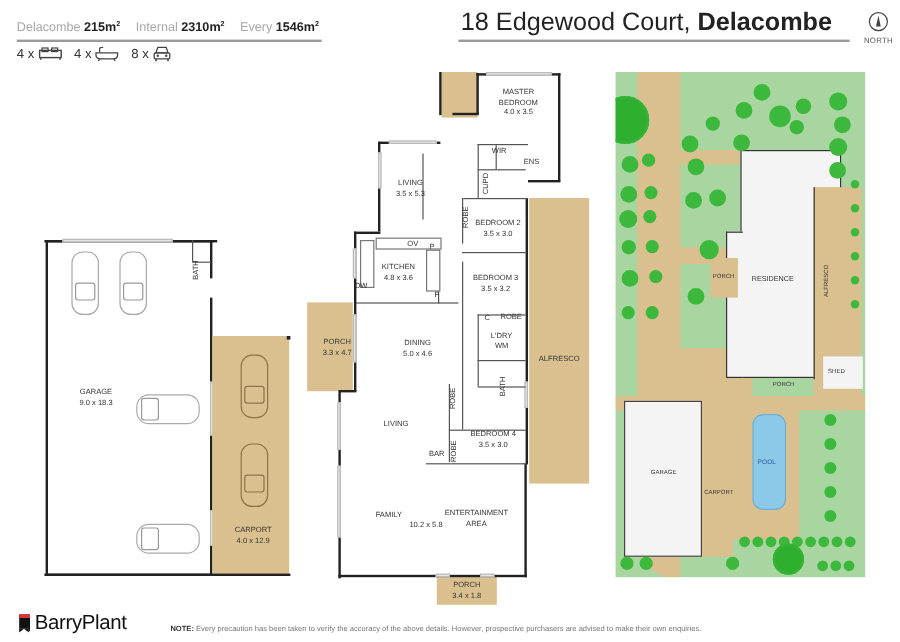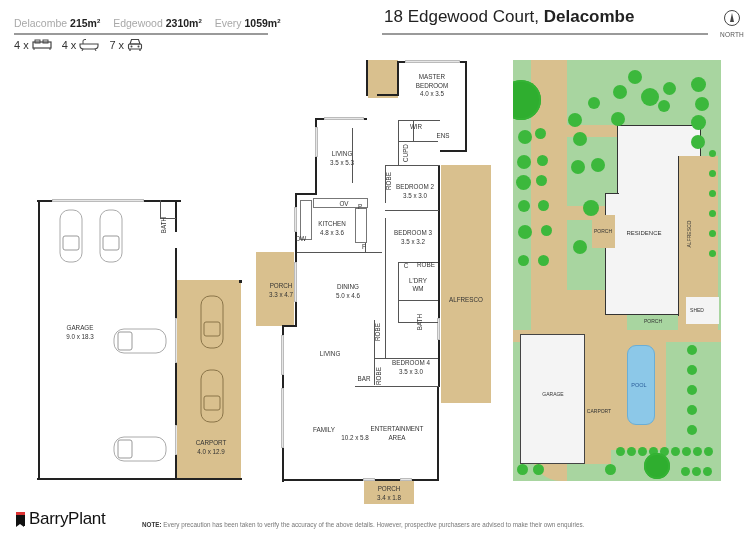--- a/index.html
+++ b/index.html
@@ -10,21 +10,21 @@
 
   
   .stats { left: 14px; top: 17px; font-size: 10.5px; white-space: nowrap; }
   .stats .lbl { color: #a8a8a8; }
   .stats .val { color: #222; font-weight: bold; margin-right: 10px; }
   .stats sup { font-size: 6px; }
   .rule-left { left: 14px; top: 33px; width: 254px; height: 2px; background: #9a9a9a; }
   .rule-right { left: 382px; top: 33px; width: 326px; height: 2px; background: #9a9a9a; }
   .counts { left: 14px; top: 38px; font-size: 11px; color: #333; display: flex; gap: 10px; align-items: center; }
   .counts .cnt { display: flex; align-items: center; gap: 3px; }
-  .title { left: 384px; top: 7px; font-size: 17px; color: #222; white-space: nowrap; }
+  .title { left: 384px; top: 7px; font-size: 21px; color: #222; white-space: nowrap; }
   .title b { font-weight: bold; }
   .north { left: 712px; top: 10px; width: 40px; text-align: center; }
   .north .circle { width: 16px; height: 16px; border: 1.5px solid #444; border-radius: 50%; margin: 0 auto; position: relative; }
   .north .circle::after { content: ""; position: absolute; left: 5px; top: 2px; border-left: 2px solid transparent; border-right: 2px solid transparent; border-bottom: 9px solid #444; }
   .north .lbl { font-size: 6.5px; color: #555; margin-top: 5px; letter-spacing: 0.2px; }
 
   
   .room-label { position: absolute; font-size: 6.3px; color: #333; text-align: center; line-height: 1.35; white-space: nowrap; transform: translate(-50%, -50%); }
   .sand { background: #d9c08e; }
   .wall { position: absolute; background: #222; }
@@ -42,24 +42,24 @@
   .brand { font-size: 17px; color: #111; letter-spacing: -0.3px; }
   .note { left: 142px; top: 521px; font-size: 6.3px; color: #777; white-space: nowrap; }
   .note b { color: #333; }
 </style>
 </head>
 <body>
 
 <div class="abs stats">
   <span class="lbl">Delacombe</span>
   <span class="val"><span>215m</span><sup>2</sup></span>
-  <span class="lbl">Edgewood</span>
+  <span class="lbl">Internal</span>
   <span class="val"><span>2310m</span><sup>2</sup></span>
   <span class="lbl">Every</span>
-  <span class="val"><span>1059m</span><sup>2</sup></span>
+  <span class="val"><span>1546m</span><sup>2</sup></span>
 </div>
 <div class="abs rule-left"></div>
 
 <div class="abs counts">
   <span class="cnt">
     <span>4 x</span>
     <svg width="20" height="12" viewBox="0 0 20 12">
         <rect x="1" y="3" width="18" height="6" fill="none" stroke="#444" stroke-width="1.2"></rect>
         <rect x="3" y="1" width="5" height="3" fill="none" stroke="#444" stroke-width="1"></rect>
         <rect x="11" y="1" width="5" height="3" fill="none" stroke="#444" stroke-width="1"></rect>
@@ -70,21 +70,21 @@
   <span class="cnt">
     <span>4 x</span>
     <svg width="20" height="12" viewBox="0 0 20 12">
         <path d="M1 5 H19 V7 Q19 10 15 10 H5 Q1 10 1 7 Z" fill="none" stroke="#444" stroke-width="1.1"></path>
         <path d="M4 5 V2 Q4 0.5 6 0.5 H7" fill="none" stroke="#444" stroke-width="1"></path>
         <line x1="4" y1="10" x2="3" y2="12" stroke="#444"></line>
         <line x1="16" y1="10" x2="17" y2="12" stroke="#444"></line>
       </svg>
   </span>
   <span class="cnt">
-    <span>7 x</span>
+    <span>8 x</span>
     <svg width="16" height="14" viewBox="0 0 16 14">
         <path d="M3 6 L4.5 1.5 H11.5 L13 6 Z" fill="none" stroke="#444" stroke-width="1.1"></path>
         <rect x="1.5" y="6" width="13" height="5" rx="1" fill="none" stroke="#444" stroke-width="1.1"></rect>
         <circle cx="4.5" cy="8.5" r="1" fill="#444"></circle>
         <circle cx="11.5" cy="8.5" r="1" fill="#444"></circle>
         <line x1="3" y1="11" x2="3" y2="13" stroke="#444" stroke-width="1.3"></line>
         <line x1="13" y1="11" x2="13" y2="13" stroke="#444" stroke-width="1.3"></line>
       </svg>
   </span>
 </div>

